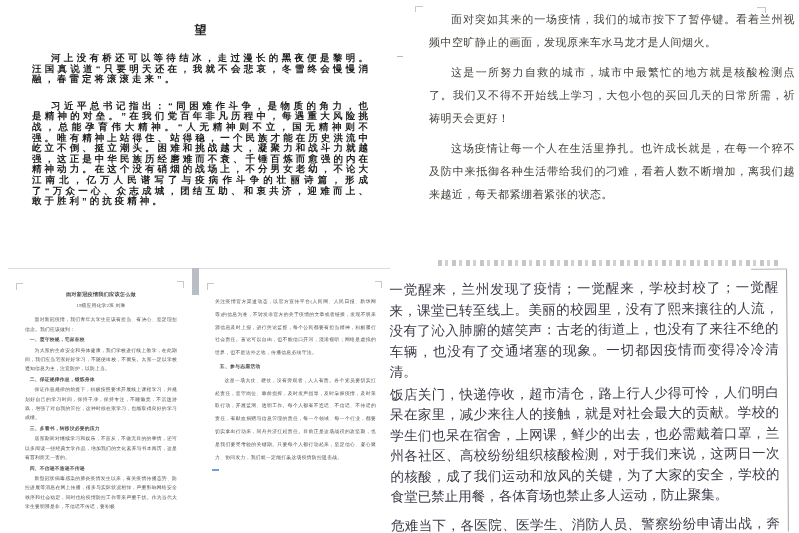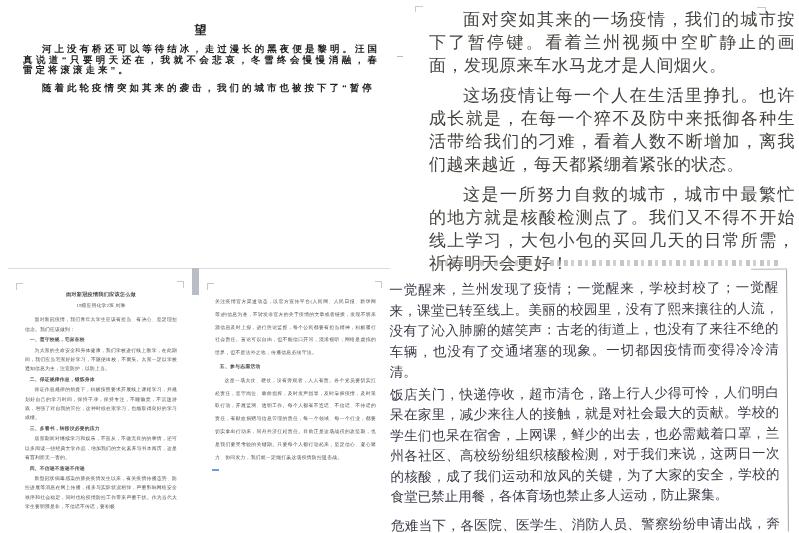--- a/index.html
+++ b/index.html
@@ -4,41 +4,41 @@
 <style>
   html,body{margin:0;padding:0;background:#ffffff;}
   .canvas{position:relative;width:799px;height:533px;background:#ffffff;overflow:hidden;
           font-family:"Liberation Serif",serif;}
 
   
   .essay-left{position:absolute;left:16px;top:24px;width:371px;color:#222222;
               font-family:"Liberation Sans",sans-serif;font-weight:700;
               font-size:9.5px;letter-spacing:3px;line-height:10.6px;text-align:justify;}
   .essay-left h1{margin:0 0 4px 0;text-align:center;font-size:12px;letter-spacing:2px;line-height:13px;}
-  .essay-left p{margin:7px;}
+  .essay-left p{margin:16px;}
   .indent{text-indent:2em;}
 
   
   .thumb{position:absolute;top:268px;height:265px;background:#ffffff;border-top:1px solid #dcdcdc;
          color:#4d4d4d;font-family:"Liberation Serif",serif;filter:blur(.2px);box-sizing:border-box;}
   .thumb p{margin:0;text-align:justify;}
   .thumb .ind{text-indent:2em;}
   .thumb .head{text-indent:1em;font-weight:700;margin:1px 0;}
   .thumb-a{left:8px;width:184px;padding:22px 15px 0 17px;font-size:4.8px;letter-spacing:.2px;line-height:9.4px;}
   .thumb-a h2{margin:0 0 4px 0;text-align:center;font-size:5.2px;font-weight:700;line-height:6px;}
   .thumb-a .byline{text-align:center;margin-bottom:5px;}
   .thumb-b{left:199px;width:191px;padding:27px 14px 0 16px;font-size:4.8px;letter-spacing:.3px;line-height:12.8px;}
   .thumb-divider{position:absolute;left:192px;top:268px;width:7px;height:27px;background:#b9bec5;}
   .mark{position:absolute;width:6px;height:6px;border:0 solid #c8c8c8;}
   .mark.tl{left:8px;top:14px;border-left-width:1px;border-top-width:1px;}
   .mark.tr{right:8px;top:12px;border-right-width:1px;border-top-width:1px;}
 
   
   .essay-right{position:absolute;left:429px;top:8px;width:366px;color:#46433e;
-               font-size:17px;letter-spacing:.5px;line-height:23px;text-align:justify;}
+               font-size:11px;letter-spacing:.5px;line-height:23px;text-align:justify;}
   .essay-right p{margin:0 0 7px 0;}
   .tick{position:absolute;border:0 solid #c9c9c9;}
   .tick1{left:415px;top:6px;width:7px;height:5px;border-left-width:1px;border-top-width:1px;}
   .tick2{left:757px;top:7px;width:8px;height:5px;border-right-width:1px;border-top-width:1px;}
   .dash1{position:absolute;left:397px;top:56px;width:6px;height:0;border-top:1.5px solid #b9b9b9;}
 
   
   .faint-strip{position:absolute;left:438px;top:260px;width:340px;height:6px;opacity:.5;filter:blur(.5px);
     background:repeating-linear-gradient(90deg,#8f8f8f 0 4px,transparent 4px 7px,#a5a5a5 7px 10px,transparent 10px 14px);}
 
@@ -54,21 +54,21 @@
 </style>
 </head>
 <body>
 
 <div class="canvas">
 
   <section class="essay-left">
     <h1>望</h1>
     <div>
         <p class="indent">河上没有桥还可以等待结冰，走过漫长的黑夜便是黎明。汪国真说道“只要明天还在，我就不会悲哀，冬雪终会慢慢消融，春雷定将滚滚走来”。</p>
-        <p class="indent">随着此轮疫情突如其来的袭击，我们的城市也被按下了“暂停</p>
+        <p class="indent">习近平总书记指出：“同困难作斗争，是物质的角力，也是精神的对垒。”在我们党百年非凡历程中，每遇重大风险挑战，总能孕育伟大精神。“人无精神则不立，国无精神则不强。唯有精神上站得住、站得稳，一个民族才能在历史洪流中屹立不倒、挺立潮头。困难和挑战越大，凝聚力和战斗力就越强，这正是中华民族历经磨难而不衰、千锤百炼而愈强的内在精神动力。在这个没有硝烟的战场上，不分男女老幼，不论大江南北，亿万人民谱写了与疫病作斗争的壮丽诗篇，形成了“万众一心、众志成城，团结互助、和衷共济，迎难而上、敢于胜利”的抗疫精神。</p>
       </div>
   </section>
 
   <section class="thumb thumb-a">
     <span class="mark tl"></span>
     <span class="mark tr"></span>
     <h2>面对新冠疫情我们应该怎么做</h2>
     <div class="byline">19级应用化学2班 刘琳</div>
     <div>
         <p class="ind">面对新冠疫情，我们青年大学生应该有担当、有决心、坚定理想信念。我们应该做到：</p>
@@ -93,22 +93,22 @@
         <p class="head">五、参与志愿活动</p>
         <p class="ind">这是一场大仗、硬仗，没有旁观者，人人有责。各个党员要切实扛起责任，坚守岗位、靠前指挥，及时发声指导，及时掌握疫情，及时采取行动，开展监测、透明工作。每个人都有不造谣、不信谣、不传谣的责任，有献血捐赠与信息管理的责任，每一个领域、每一个行业，都要切实拿出行动来，同舟共济扛起责任。目前正是这场战役的攻坚期，也是我们要受考验的关键期。只要每个人都行动起来，坚定信心、凝心聚力、协同发力，我们就一定能打赢这场疫情防控阻击战。</p>
       </div>
   </section>
 
   <span class="blue-mark"></span>
 
   <section class="essay-right">
     <div>
         <p class="indent">面对突如其来的一场疫情，我们的城市按下了暂停键。看着兰州视频中空旷静止的画面，发现原来车水马龙才是人间烟火。</p>
+        <p class="indent">这是一所努力自救的城市，城市中最繁忙的地方就是核酸检测点了。我们又不得不开始线上学习，大包小包的买回几天的日常所需，祈祷明天会更好！</p>
         <p class="indent">这场疫情让每一个人在生活里挣扎。也许成长就是，在每一个猝不及防中来抵御各种生活带给我们的刁难，看着人数不断增加，离我们越来越近，每天都紧绷着紧张的状态。</p>
-        <p class="indent">这是一所努力自救的城市，城市中最繁忙的地方就是核酸检测点了。我们又不得不开始线上学习，大包小包的买回几天的日常所需，祈祷明天会更好！</p>
       </div>
   </section>
   <span class="tick tick1"></span>
   <span class="tick tick2"></span>
   <span class="dash1"></span>
 
   <div class="faint-strip"></div>
 
   <section class="handwritten">
     <div>

